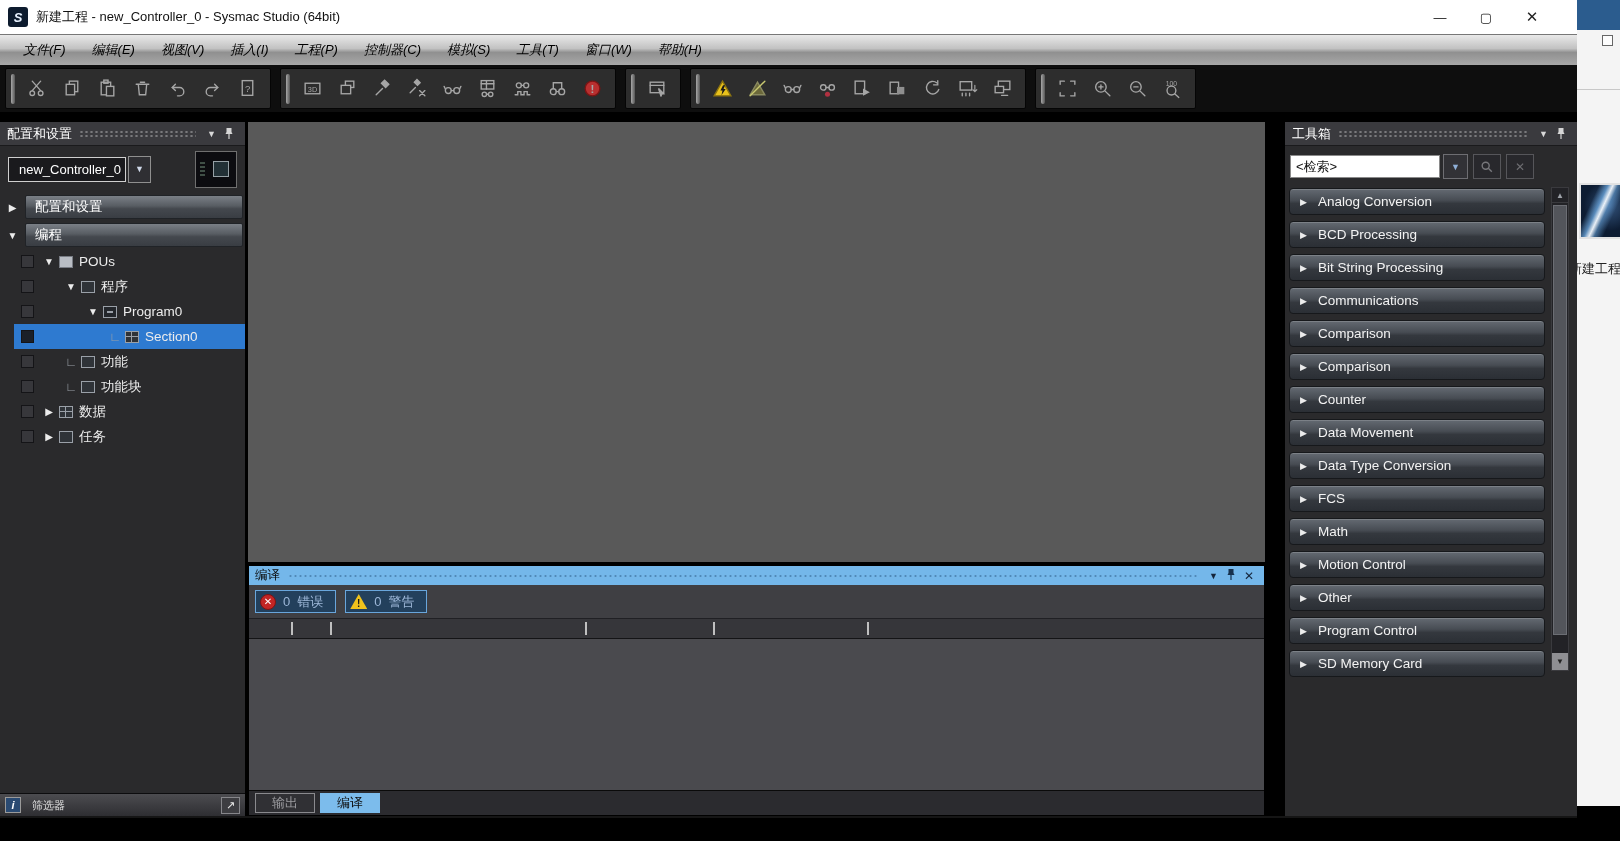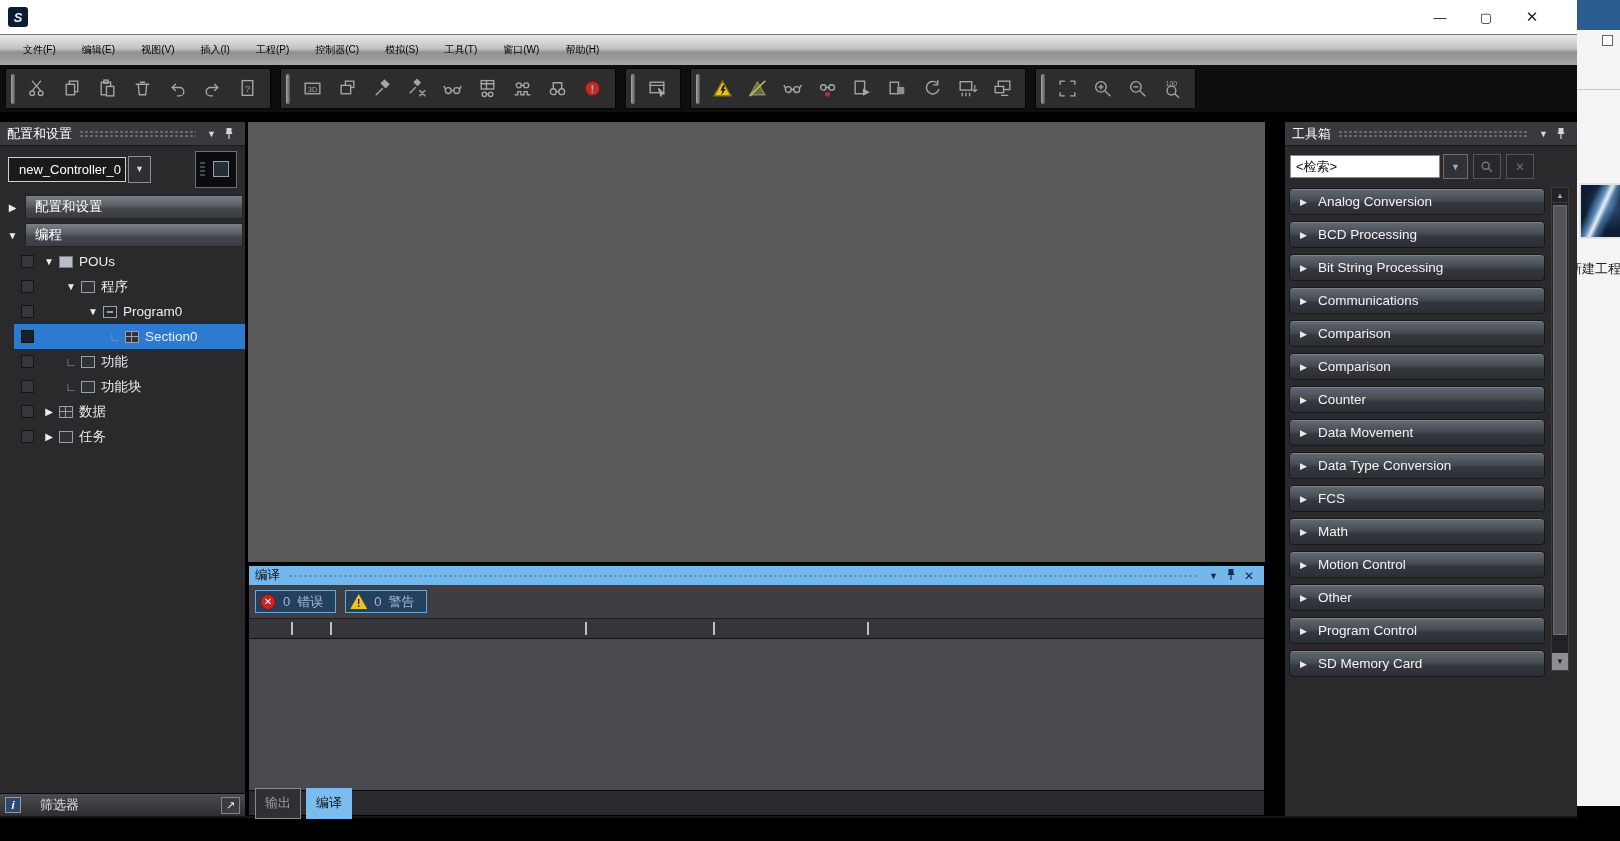--- a/index.html
+++ b/index.html
@@ -13,21 +13,21 @@
   .app { position:absolute; left:0; top:0; width:1577px; height:818px; background:#151515; }
 
   .titlebar { height:34px; background:#ffffff; display:flex; align-items:center; padding-left:8px; }
   .app-icon { width:20px; height:20px; background:#0d1b2e; border-radius:3px; color:#e8f2ff; font-size:13px; font-weight:bold; font-style:italic; margin-right:8px; }
   .title-text { font-size:13px; color:#111; }
   .win-controls { margin-left:auto; margin-right:22px; display:flex; }
   .win-btn { width:46px; height:30px; display:flex; align-items:center; justify-content:center; color:#222; font-size:13px; }
   .win-btn.close { font-size:15px; }
 
   .menubar { height:31px; background:linear-gradient(#e9e9e9,#c2c2c2 45%,#909090 58%,#a8a8a8); border-top:1px solid #777; display:flex; align-items:center; padding-left:10px; }
-  .menu-item { padding:3px 13px; font-size:10px; color:#000; height:100%; display:flex; align-items:center; }
+  .menu-item { padding:3px 13px; font-size:13px; color:#000; height:100%; display:flex; align-items:center;font-style:italic; }
 
   .toolbar { height:47px; background:#0e0e0e; display:flex; align-items:center; gap:9px; padding-left:5px; }
   .tgroup { display:flex; align-items:center; height:41px; background:#2d2d2d; border:1px solid #050505; border-radius:2px; padding:0 5px; }
   .tgrip { width:4px; height:30px; background:linear-gradient(90deg,#a8a8a8,#565656); border-radius:2px; margin-right:5px; }
   .ticon { width:35px; height:35px; display:flex; align-items:center; justify-content:center; }
   .ticon svg { width:21px; height:21px; stroke:#a6a6a6; fill:none; stroke-width:1.3; stroke-linecap:round; }
   .ticon svg text { stroke:none; fill:#a6a6a6; }
 
   
   .main { position:absolute; top:112px; left:0; width:1577px; bottom:2px; background:#000; display:flex; padding-top:10px; }
@@ -59,41 +59,41 @@
   .exp.conn { color:#9aa0a8; font-size:12px; }
   .m1 { margin-left:7px; } .m2 { margin-left:29px; } .m3 { margin-left:51px; } .m4 { margin-left:73px; }
   .ticn { width:14px; height:12px; border:1px solid #9aa0a8; background:#2f3338; margin:0 6px 0 2px; flex-shrink:0; position:relative; }
   .ticn.i-pous { background:#b9bdc4; border-color:#787c84; }
   .ticn.i-ladder { background:#23262b; }
   .ticn.i-ladder::before { content:""; position:absolute; left:3px; right:3px; top:4px; height:2px; background:#9aa0a8; }
   .ticn.i-grid { background-image:linear-gradient(to right, transparent 5px, #9aa0a8 5px 6px, transparent 6px), linear-gradient(to bottom, transparent 4px, #9aa0a8 4px 5px, transparent 5px); }
 
   .filterbar { margin-top:auto; height:23px; background:linear-gradient(#4c4c50,#2e2e32); border-top:1px solid #0c0c0e; display:flex; align-items:center; padding:0 5px; flex-shrink:0; }
   .info-box { width:16px; height:16px; background:#2a4a72; border:1px solid #9a9a9a; color:#fff; font-size:11px; font-weight:bold; font-style:italic; }
-  .filter-label { margin-left:19px; color:#e0e0e0; font-size:13px; }
+  .filter-label { margin-left:11px; color:#e0e0e0; font-size:11px; }
   .fbtn { margin-left:auto; width:19px; height:17px; background:#3d3d41; border:1px solid #86868a; color:#e8e8e8; font-size:11px; }
 
   
   .center { flex:1; display:flex; flex-direction:column; margin:0 10px 0 3px; }
   .canvas { height:440px; background:#595959; flex-shrink:0; }
   .build { flex:1; display:flex; flex-direction:column; background:#3f3f43; margin-top:3px; border:1px solid #000; }
   .build-header { height:19px; background:#74b7ea; display:flex; align-items:center; padding:0 6px; color:#0b0b0b; font-size:12.5px; flex-shrink:0; }
   .bdots { flex:1; height:6px; margin:0 8px; background-image:radial-gradient(circle, rgba(10,50,90,.35) 1px, transparent 1.2px); background-size:5px 6px; background-repeat:repeat; }
   .bh-btn { color:#15253a; font-size:9px; padding:0 4px; }
   .bh-btn.x { font-size:12px; }
   .build-toolrow { height:33px; display:flex; align-items:center; gap:9px; padding:0 6px; flex-shrink:0; }
   .ewbtn { display:flex; align-items:center; height:23px; border:1px solid #69a6dc; background:#23405c; padding:0 12px 0 4px; gap:7px; color:#9db7d8; font-size:13px; }
   .errdot { width:16px; height:16px; border-radius:50%; background:#c22525; border:1px solid #7c1414; color:#fff; font-size:10px; font-weight:bold; }
   .warntri { width:17px; height:15px; clip-path:polygon(50% 0,100% 100%,0 100%); background:#f0c21c; color:#1a1a1a; font-size:10px; font-weight:bold; display:flex; align-items:flex-end; justify-content:center; }
   .build-cols { height:21px; background:#36363a; border-top:1px solid #202024; border-bottom:1px solid #141416; display:flex; align-items:center; color:#f2f2f2; font-size:13px; flex-shrink:0; }
   .ccell { display:flex; align-items:center; justify-content:center; height:100%;margin-top:45px; }
   .csep { width:2px; height:13px; background:#c0c0c0; flex-shrink:0; }
   .build-body { flex:1; background:#4a4a4e; }
   .build-tabs { height:25px; background:#2b2b2f; border-top:1px solid #0a0a0a; display:flex; align-items:center; padding-left:6px; gap:5px; flex-shrink:0; }
-  .btab { height:31px; padding:0 9px; font-size:13px; display:flex; align-items:center; background:#303034; border:1px solid #8a8a8e; color:#9c9ca0; }
+  .btab { height:20px; padding:0 16px; font-size:13px; display:flex; align-items:center; background:#303034; border:1px solid #8a8a8e; color:#9c9ca0; }
   .btab.active { background:#7cbcec; border-color:#7cbcec; color:#0e0e0e; }
 
   
   .right-panel { width:292px; background:#2a2a2c; margin-left:10px; display:flex; flex-direction:column; position:relative; }
   .search-row { display:flex; align-items:center; padding:8px 6px 6px 5px; flex-shrink:0; }
   .search-input { width:150px; height:23px; background:#fff; border:1px solid #8a8a8a; color:#111; font-size:13px; padding:0 5px; font-family:inherit; }
   .sarrow { width:25px; height:25px; background:#323236; border:1px solid #6e6e72; color:#8fb0d8; font-size:9px; margin-left:3px; }
   .sbtn { width:28px; height:25px; background:#28282c; border:1px solid #56565a; color:#6e6e72; font-size:12px; margin-left:5px; }
   .sbtn svg { width:14px; height:14px; stroke:#77777b; fill:none; stroke-width:1.6; }
   .cat-list { padding:3px 0 0 4px; }
@@ -122,20 +122,21 @@
     <div class="bg-chk"></div>
     <div class="bg-line"></div>
     <div class="bg-thumb"></div>
     <div class="bg-label">新建工程</div>
   </div>
 
   <div class="app">
 
     <div class="titlebar">
       <div class="app-icon ctr">S</div>
+      <div class="title-text">新建工程 - new_Controller_0 - Sysmac Studio (64bit)</div>
       <div class="win-controls">
         <div class="win-btn">—</div>
         <div class="win-btn">▢</div>
         <div class="win-btn close">✕</div>
       </div>
     </div>
 
     <div class="menubar">
       <div class="menu-item">文件(F)</div>
       <div class="menu-item">编辑(E)</div>

